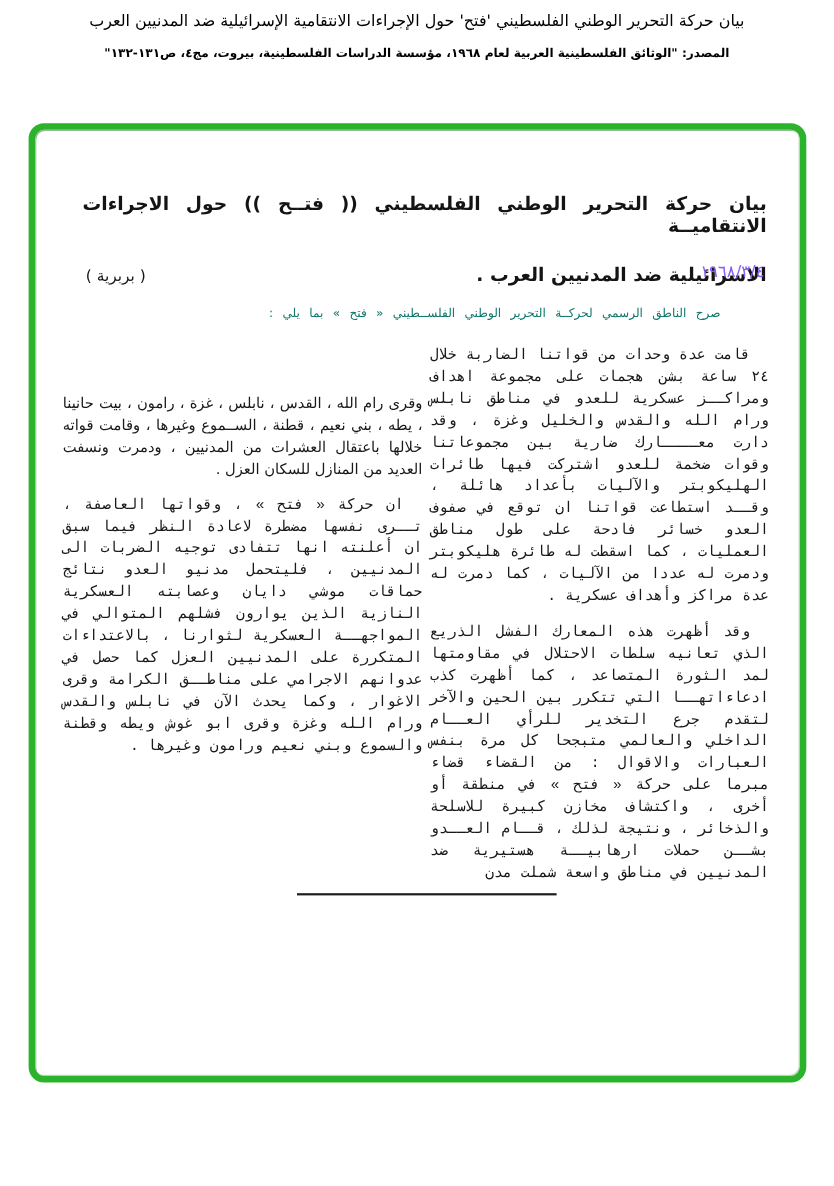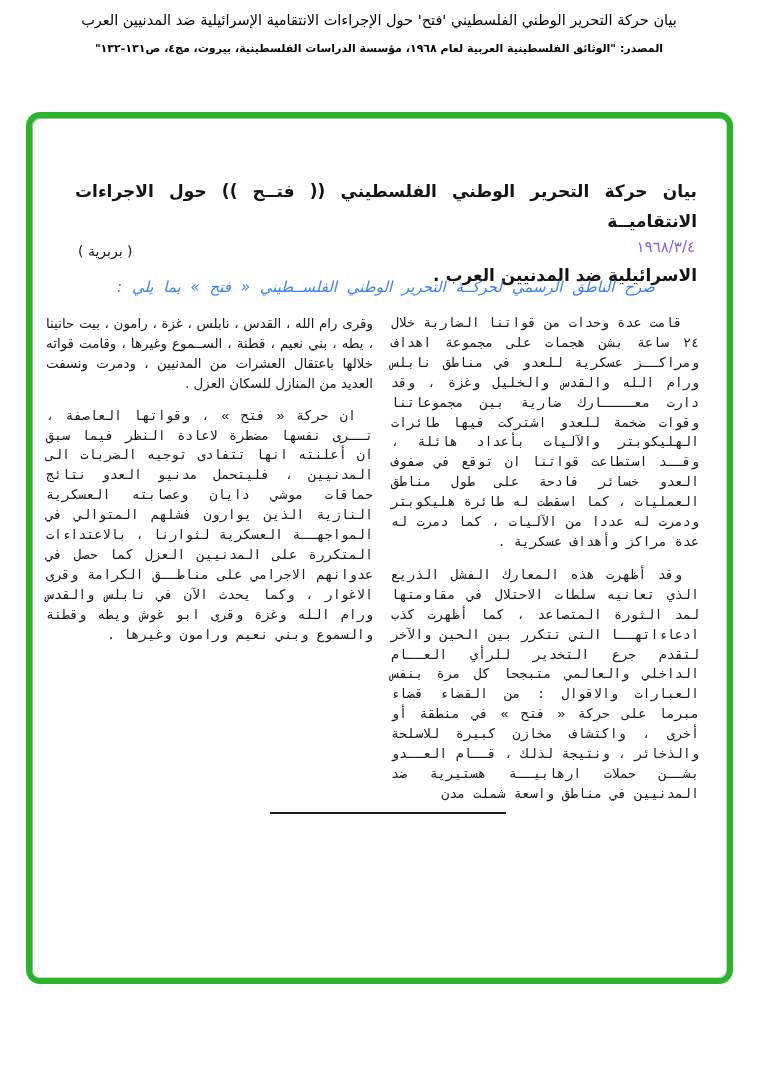--- a/index.html
+++ b/index.html
@@ -15,42 +15,42 @@
     position:absolute;top:41px;left:0;right:0;text-align:center;
     direction:rtl;font-weight:700;font-size:11px;line-height:15px;color:#000;
   }
   .frame{
     position:absolute;left:26px;top:112px;width:695px;height:860px;
     border:6px solid #2bb32b;border-radius:14px;background:#fff;
     box-shadow:inset 1px 1px 0 rgba(16,110,16,.45), inset -1px -1px 0 rgba(16,110,16,.25);
   }
   .doc-title{
     position:absolute;right:30px;top:58px;width:622px;direction:rtl;
-    font-weight:700;font-size:17px;line-height:30px;color:#141414;
+    font-weight:700;font-size:17px;line-height:20px;color:#141414;
   }
   .doc-title .t1{text-align:justify;text-align-last:justify;}
   .doc-title .t2{text-align:right;margin-top:24px;}
   .doc-date{
     position:absolute;right:32px;top:120px;direction:rtl;
     font-size:15px;letter-spacing:1px;color:#8b5cf6;text-align:right;
   }
   .doc-note{
     position:absolute;left:46px;top:125px;direction:rtl;
     font-size:14px;letter-spacing:2px;color:#141414;
   }
   .doc-intro{
     position:absolute;right:72px;top:160px;direction:rtl;white-space:nowrap;
-    font-size:15px;word-spacing:5px;color:#3b82f6;font-style:italic;
+    font-size:11px;word-spacing:5px;color:#0f766e;
   }
   .col{
     position:absolute;top:196px;direction:rtl;text-align:justify;
     font-size:13.4px;line-height:19.9px;color:#191919;
   }
   .col-right{left:359px;width:308px;}
-  .col-left{left:14px;width:327px;}
+  .col-left{left:25px;width:327px;margin-top:44px;}
   .col p{margin:0 0 13px 0;}
   .col p.ind{text-indent:17px;font-family:Liberation Mono, monospace;}
   .rule{
     position:absolute;left:238px;top:694px;width:236px;height:2px;
     background:#1c1c1c;
   }
 </style>
 </head>
 <body>
 

